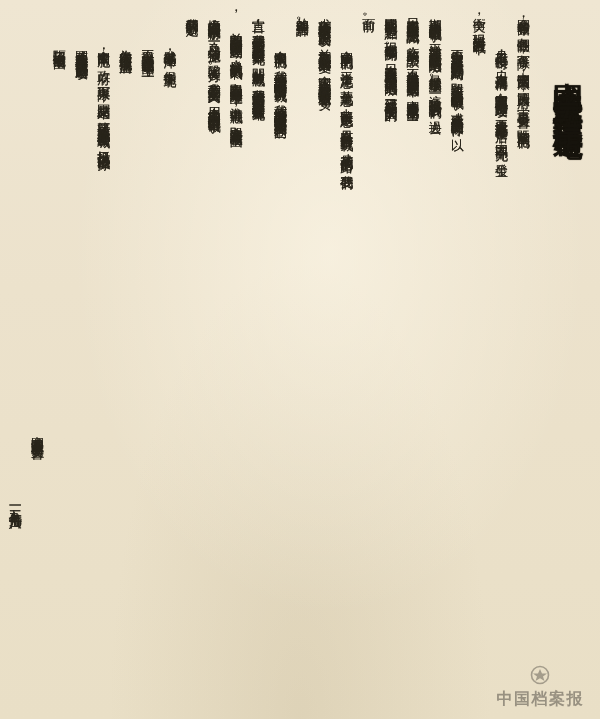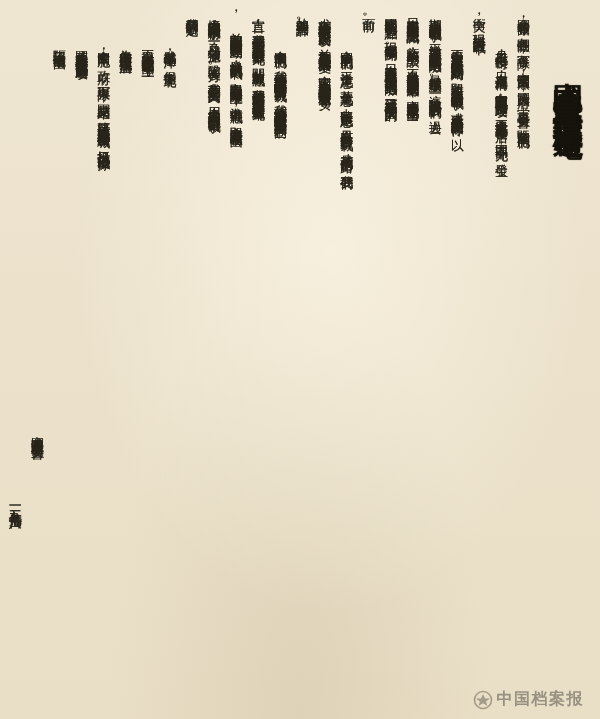--- a/index.html
+++ b/index.html
@@ -34,25 +34,26 @@
   .col {
     font-size: 13px; line-height: 22.1px; letter-spacing: 1.1px;
     white-space: nowrap;
     text-shadow: 0 0 0.6px rgba(45,40,28,0.85);
   }
   .ind  { padding-top: 32px; }   
   .sig  { padding-top: 418px; }  
   .date { padding-top: 490px; }
   .watermark {
     position: absolute; right: 16px; bottom: 9px;
-    display: flex; align-items: flex-end; gap: 4px;
+    display: flex; align-items: center; gap: 4px;
     color: #90897a; opacity: 0.9;
     writing-mode: horizontal-tb;
     font-size: 16px; letter-spacing: 1.5px; font-weight: bold;
     filter: blur(0.3px);
+    flex-direction: column;
   }
   .watermark svg { display: block; opacity: 0.85; }
 </style>
 </head>
 <body>
 
 <div class="page">
   <div class="doc">
     <div class="title">中國共產黨為日軍進攻盧溝橋通電</div>
 

